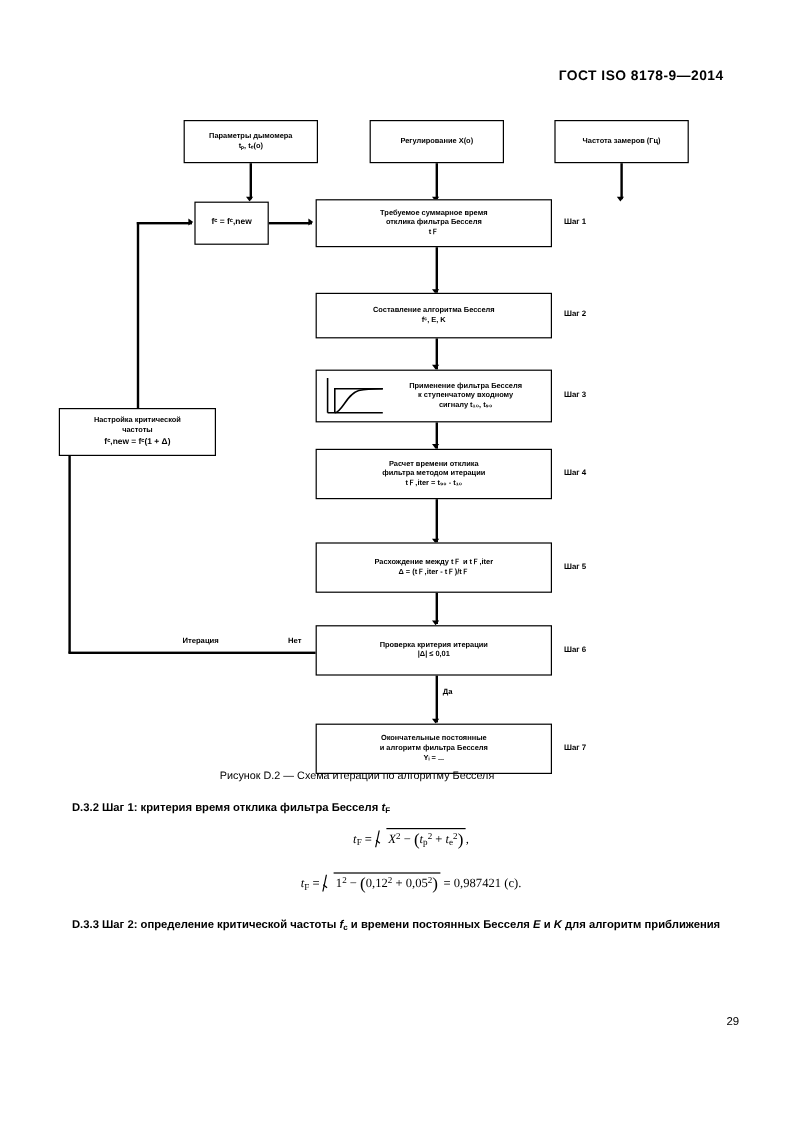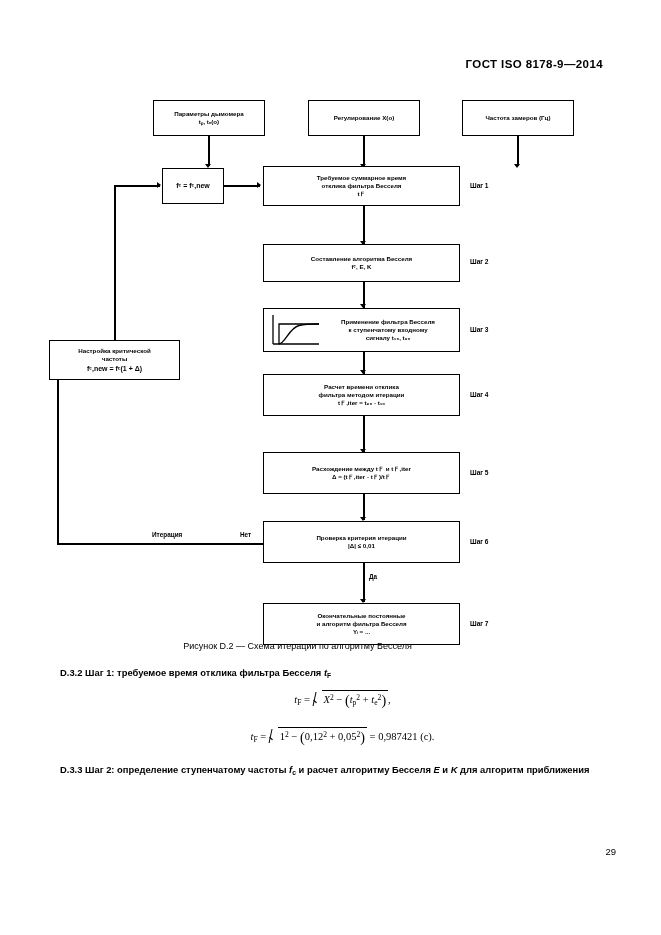--- a/index.html
+++ b/index.html
@@ -203,21 +203,21 @@
       <span class="ln">Окончательные постоянные</span>
       <span class="ln">и алгоритм фильтра Бесселя</span>
       <span class="ln">Yᵢ = ...</span>
     </div>
     <div class="step" style="left:470px;top:620px;">Шаг 7</div>
   </div>
 
   <div class="caption">Рисунок D.2 — Схема итерации по алгоритму Бесселя</div>
 
   <div class="sect" style="top:666px;">
-    <span>D.3.2 Шаг 1:</span><span> требуемое время отклика фильтра Бесселя </span><i>t</i><sub>F</sub>
+    <span>D.3.2 Шаг 1:</span><span> критерия время отклика фильтра Бесселя </span><i>t</i><sub>F</sub>
   </div>
 
   <div class="formula" style="top:690px;">
     <span class="fw">
       <i>t</i><sub>F</sub>
       <span>=</span>
       <span class="rad"><span class="radtop">
         <i>X</i><sup>2</sup>
         <span>−</span>
         <span class="paren-b">(</span><i>t</i><sub>p</sub><sup>2</sup>
@@ -237,20 +237,20 @@
         <span class="paren-b">(</span><span>0,12</span><sup>2</sup>
         <span>+</span>
         <span>0,05</span><sup>2</sup><span class="paren-b">)</span>
       </span></span>
       <span>= 0,987421</span>
       <span>(с).</span>
     </span>
   </div>
 
   <div class="sect" style="top:763px;">
-    <span>D.3.3 Шаг 2:</span><span> определение ступенчатому частоты </span><i>f</i><sub>c</sub><span> и расчет алгоритму Бесселя </span><i>E</i><span> и </span><i>K</i><span> для алгоритм приближения</span>
+    <span>D.3.3 Шаг 2:</span><span> определение критической частоты </span><i>f</i><sub>c</sub><span> и времени постоянных Бесселя </span><i>E</i><span> и </span><i>K</i><span> для алгоритм приближения</span>
   </div>
 
 
 
   <div class="pgnum">29</div>
 
 </div>
 
 </body></html>

